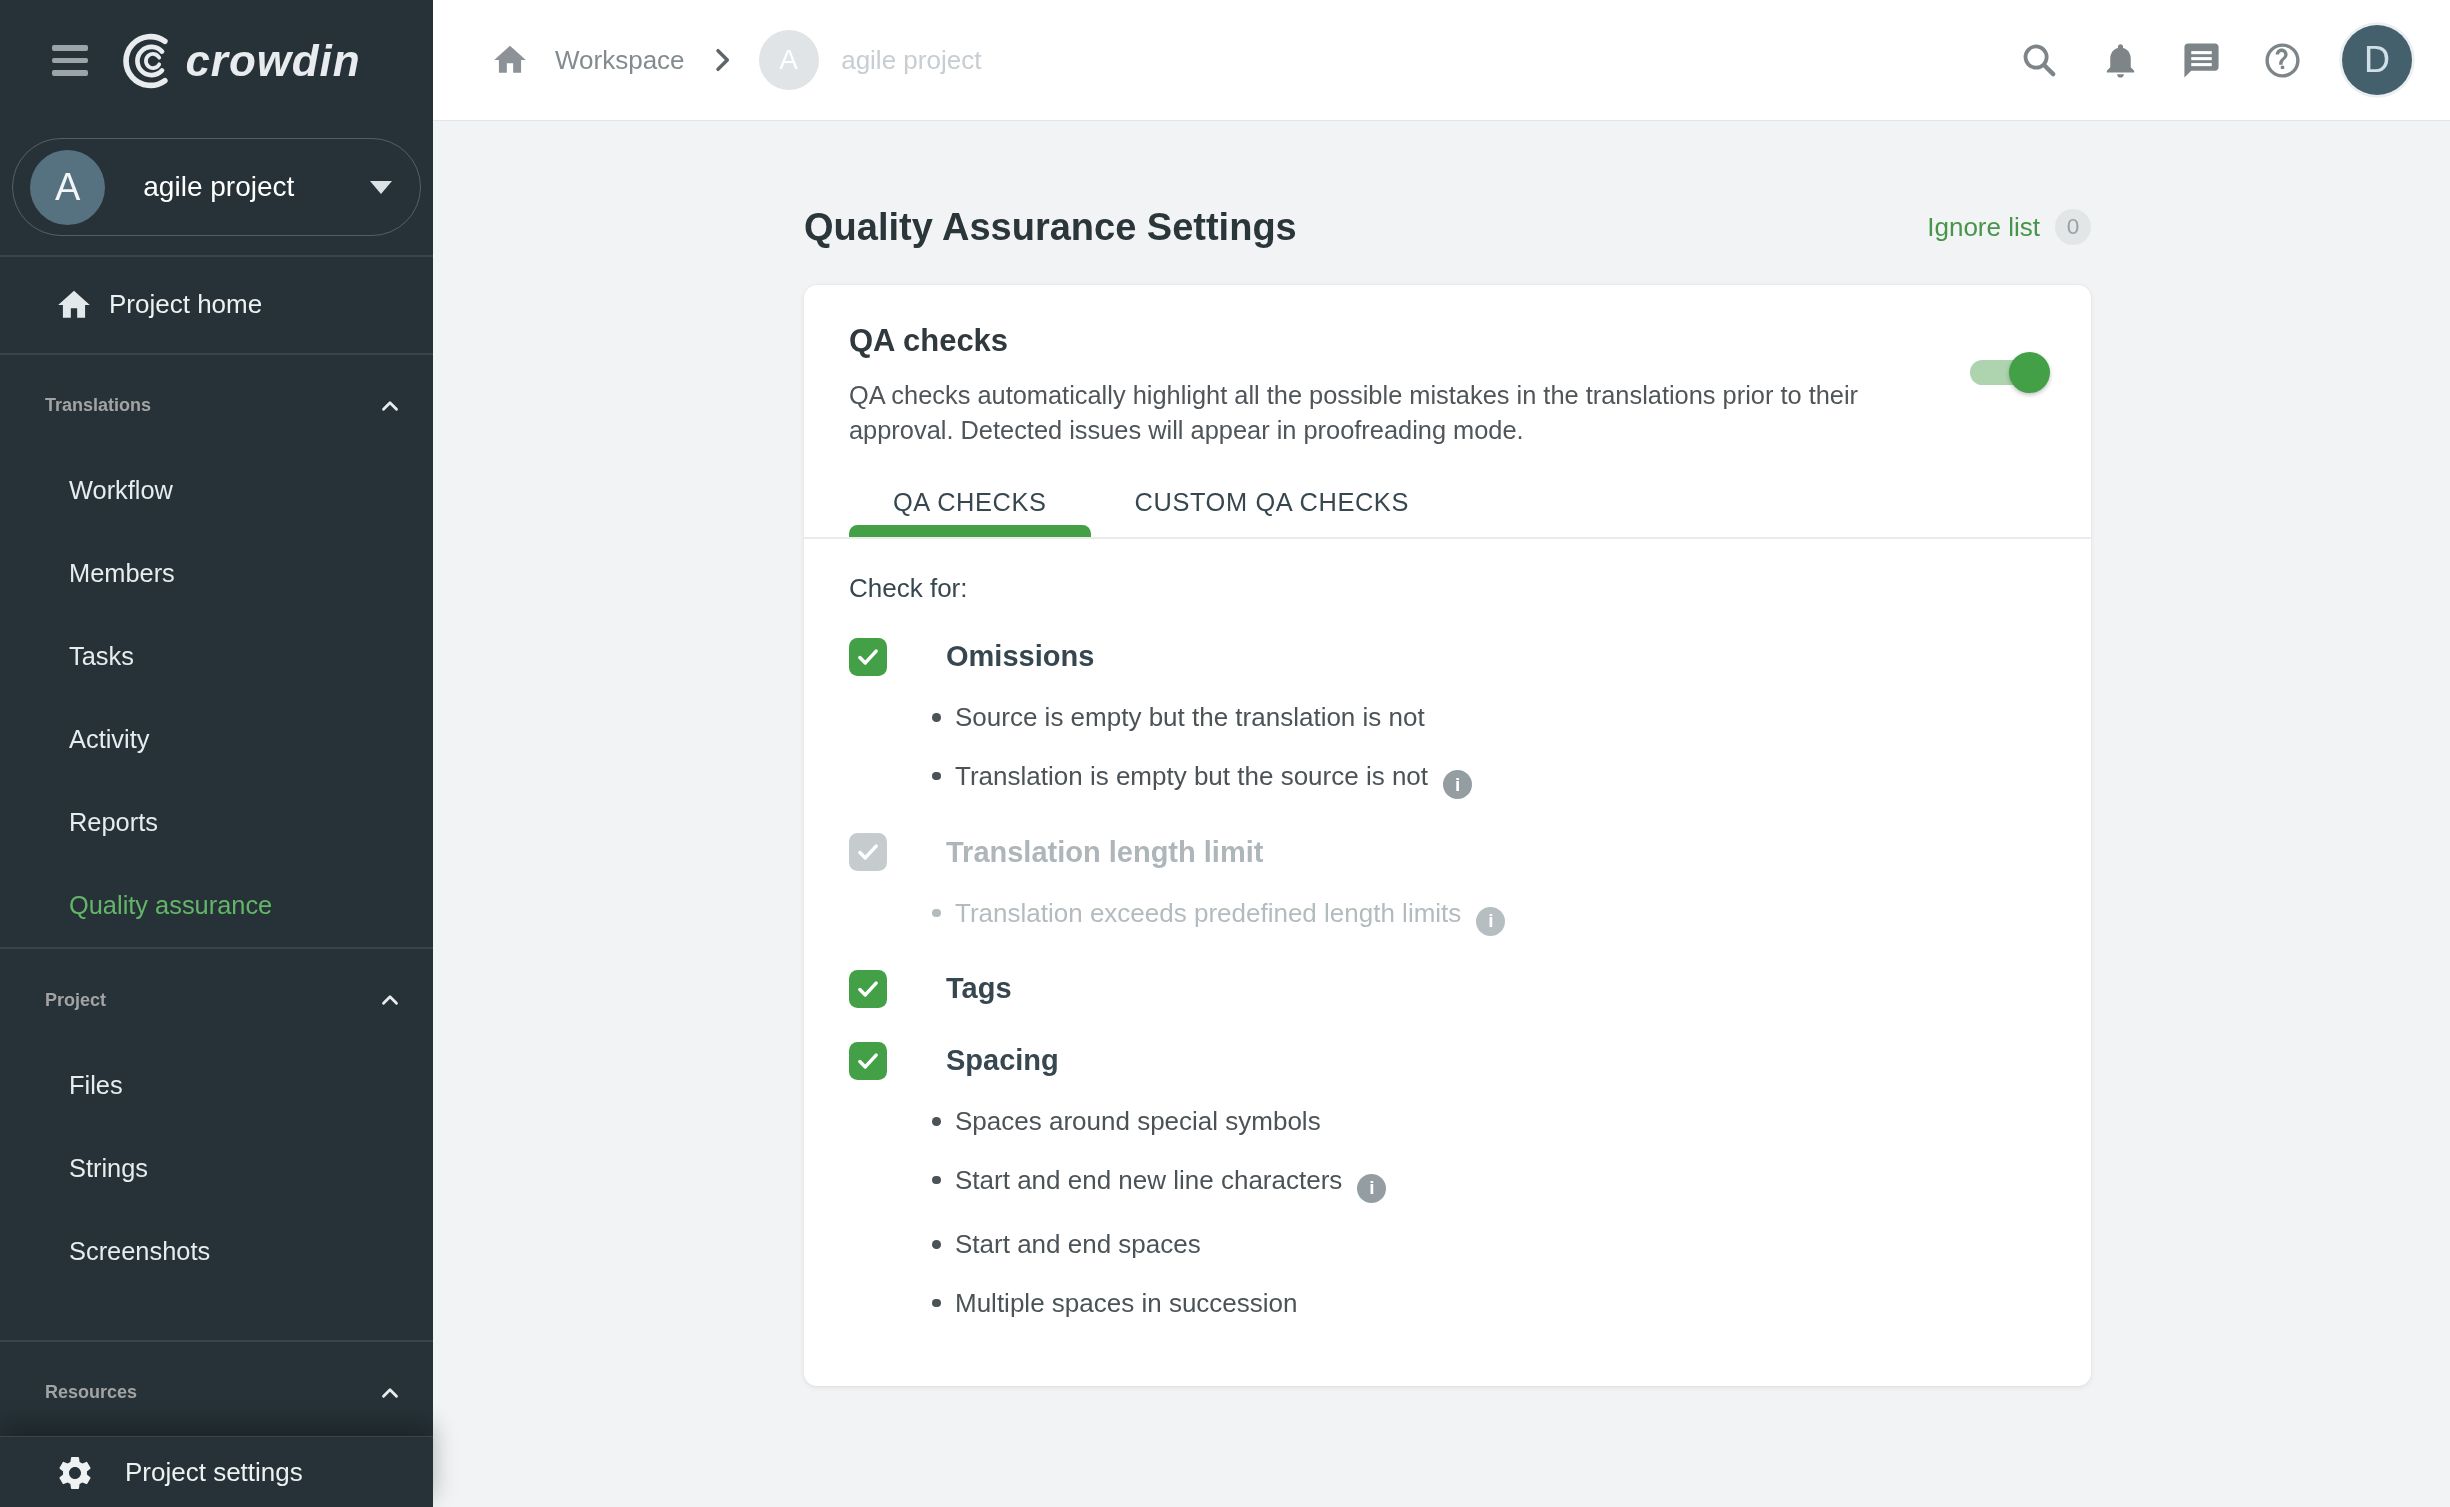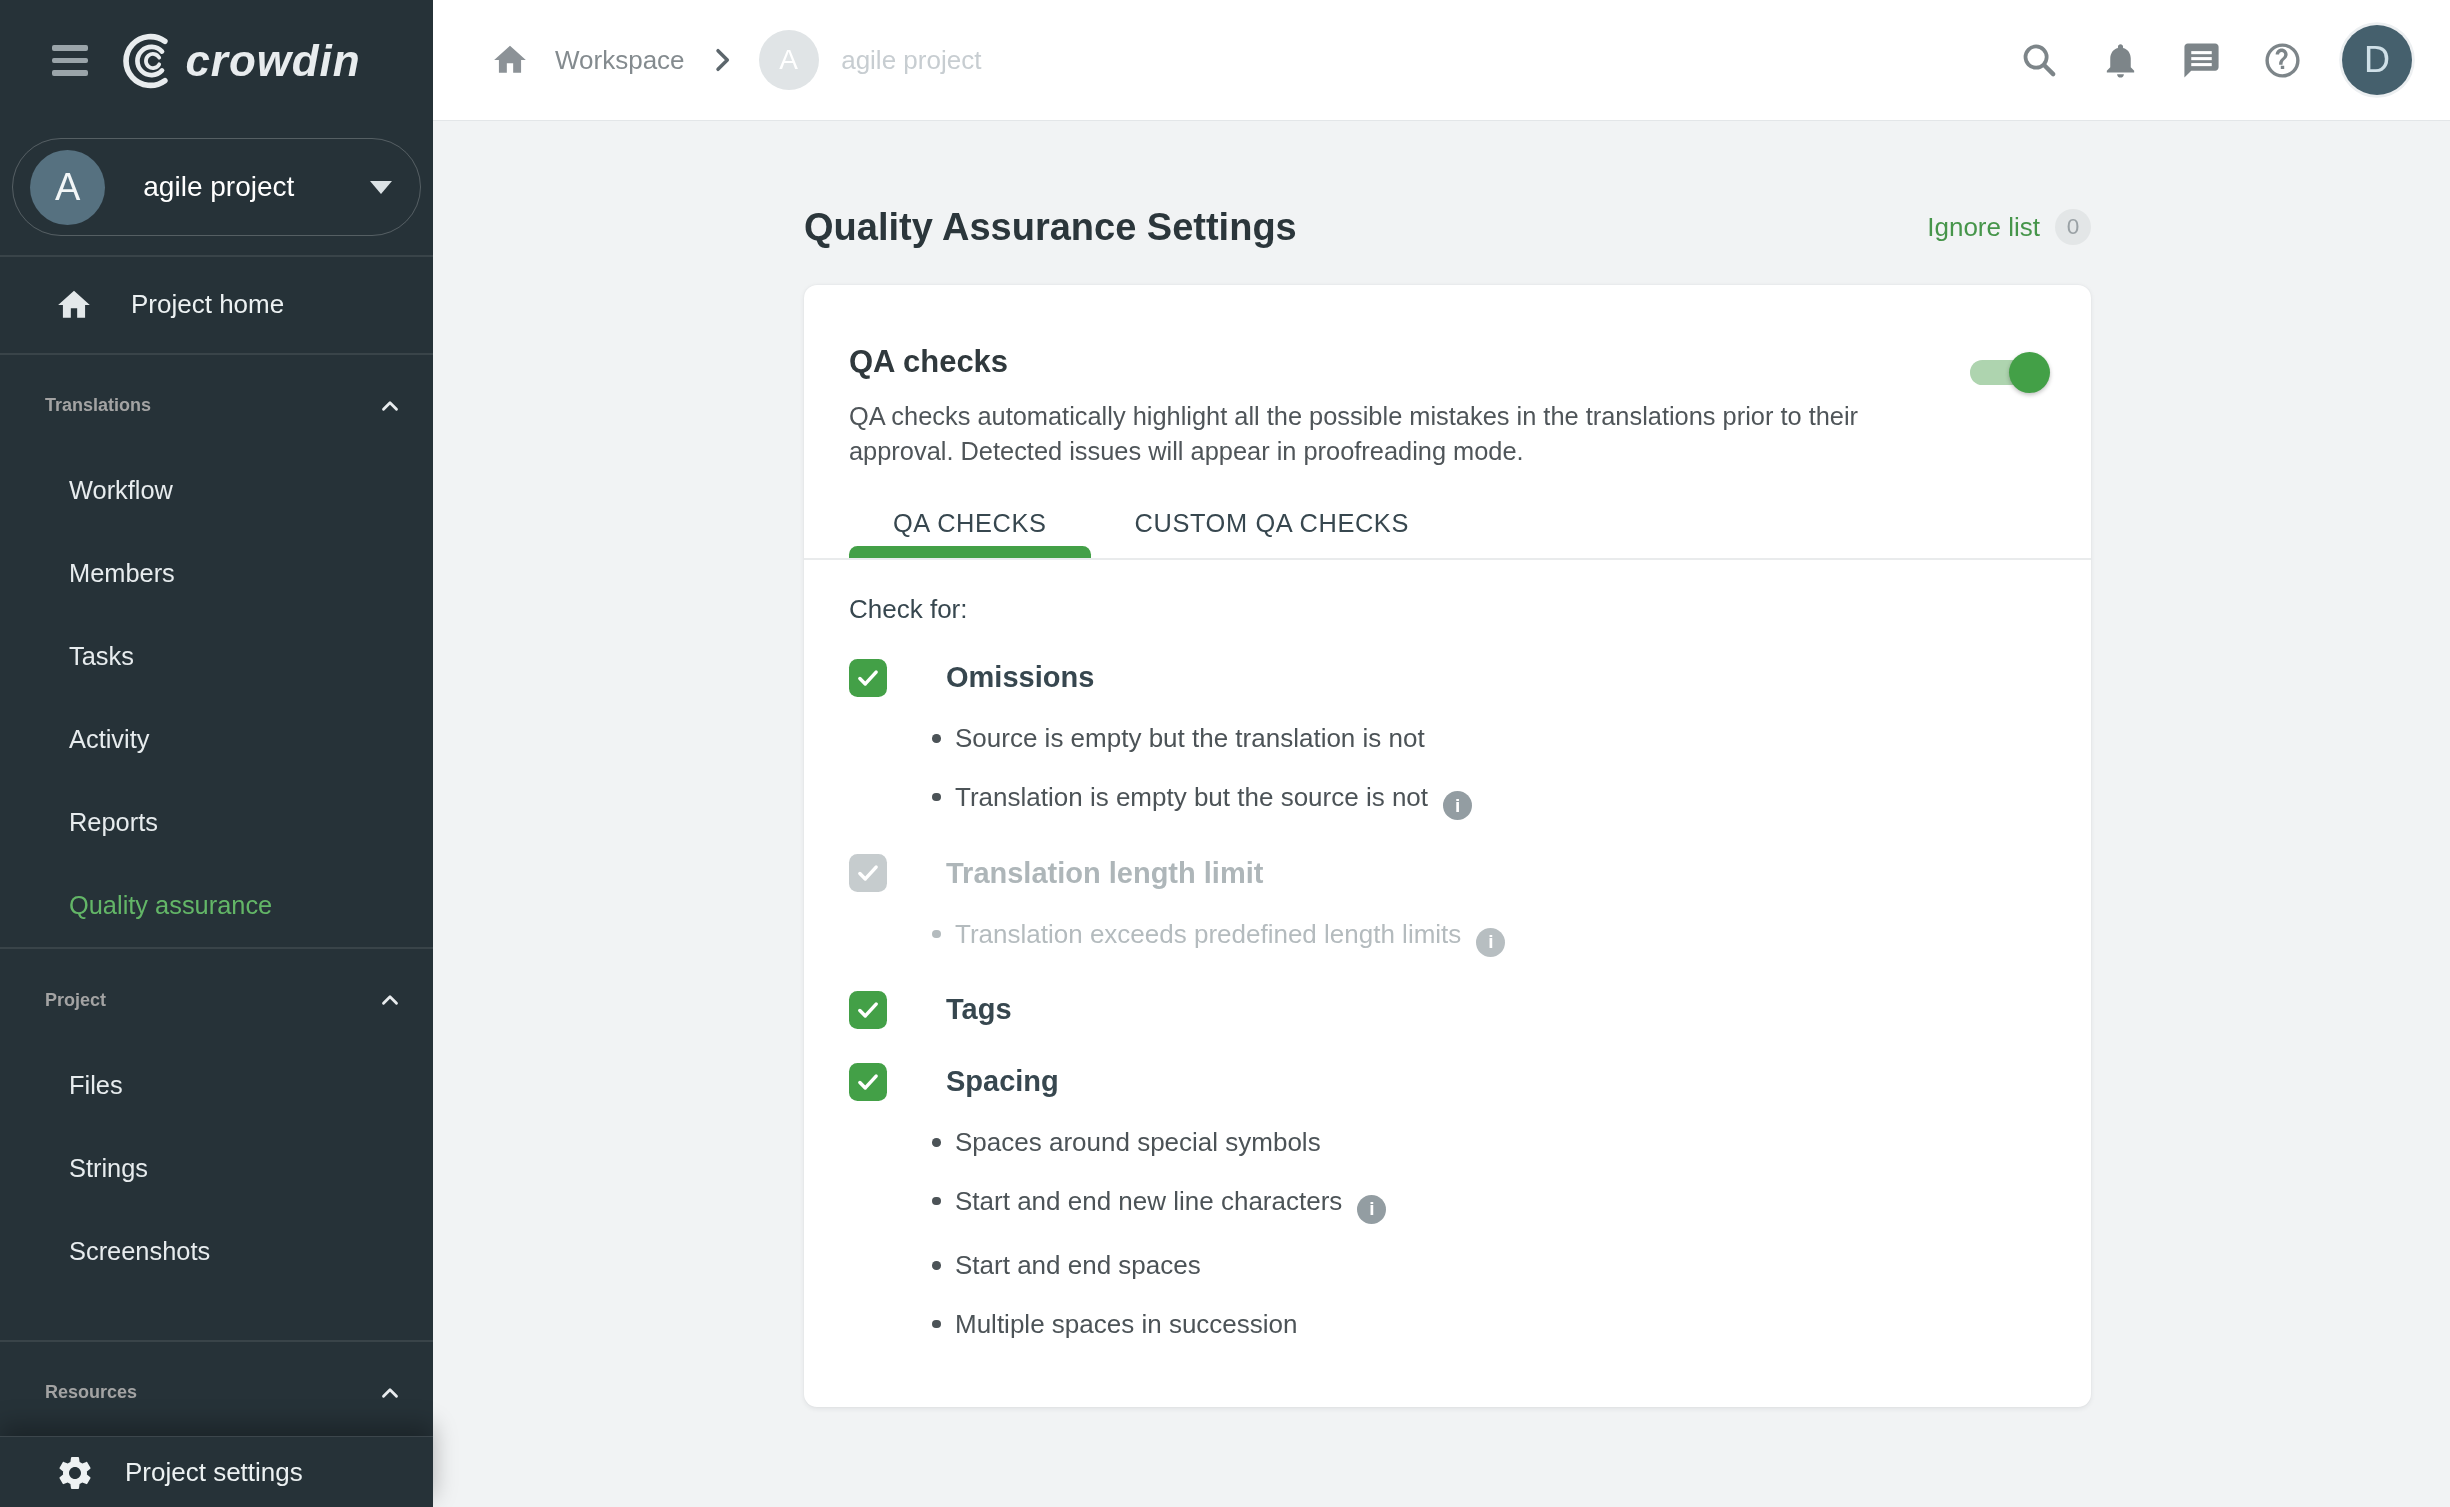--- a/index.html
+++ b/index.html
@@ -23,21 +23,21 @@
     border-radius:49px; display:flex; align-items:center; padding:0 28px 0 17px; cursor:pointer;
   }
   .pill-avatar {
     width:75px; height:75px; border-radius:50%; background:#567180; color:#f2f6f7;
     display:flex; align-items:center; justify-content:center; font-size:38px; font-weight:300;
   }
   .pill-name { margin-left:38px; color:#fff; font-size:28px; font-weight:500; }
   .pill-caret { margin-left:auto; width:0; height:0; border-left:11.3px solid transparent;
     border-right:11.3px solid transparent; border-top:13px solid #dbe2e5; }
   .side-divider { height:1.9px; background:rgba(255,255,255,0.09); flex:0 0 auto; }
-  .home-row { height:96px; display:flex; align-items:center; padding-left:55px; gap:38px; cursor:pointer; }
+  .home-row { height:96px; display:flex; align-items:center; padding-left:55px; gap:16px; cursor:pointer; }
   .home-row svg { flex:0 0 auto; }
   .side-label { color:#ecf1f2; font-size:26px; }
   .section-head { height:87px; display:flex; align-items:center; padding:0 30px 0 45px; margin-top:7.5px; cursor:pointer; }
   .section-title { color:#a3a3a3; font-size:18px; font-weight:700; }
   .section-head svg { margin-left:auto; }
   .nav-item { height:83px; display:flex; align-items:center; padding-left:69px;
     color:#e7ecee; font-size:25.4px; cursor:pointer; }
   .nav-item.active { color:#63b667; }
   .sidebar-bottom { margin-top:auto; }
   .footer-row { height:72px; display:flex; align-items:center; padding-left:55px; gap:30px;
@@ -61,21 +61,21 @@
   
   .main { position:absolute; left:433px; top:121px; right:0; bottom:0; background:#f1f3f4; overflow:hidden; }
   .content { width:1287px; margin-left:371px; }
   .page-head { display:flex; align-items:center; justify-content:space-between; margin-top:75px; margin-bottom:27px; height:62px; }
   .page-title { font-size:38px; font-weight:600; color:#2b363b; }
   .ignore { display:flex; align-items:center; gap:15px; cursor:pointer; }
   .ignore-label { font-size:26px; color:#46954a; }
   .ignore-badge { width:36px; height:36px; border-radius:50%; background:#e3e6e7; color:#9aa1a5;
     font-size:22.6px; display:flex; align-items:center; justify-content:center; }
   .card { background:#fff; border-radius:13px; box-shadow:0 1.9px 5.7px rgba(33,43,54,0.08), 0 0 1.9px rgba(0,0,0,0.05); position:relative; }
-  .card-top { padding:59px 45px 0;border-radius:9px; }
+  .card-top { padding:38px 45px 0;border-radius:9px; }
   .qa-heading { font-size:31px; font-weight:600; color:#30393d; margin-bottom:19px; }
   .qa-desc { font-size:25.4px; line-height:35px; color:#4f5559; max-width:1112px; }
   .switch { position:absolute; top:75px; right:47px; width:74px; height:24.5px; border-radius:12.3px;
     background:#aed4af; cursor:pointer; }
   .switch .knob { position:absolute; right:-5.7px; top:-8.5px; width:41px; height:41px; border-radius:50%;
     background:#43a047; box-shadow:0 1.9px 4.7px rgba(0,0,0,0.25); }
   .tabs { display:flex; margin-top:19px; }
   .tab { position:relative; padding:0 44px; line-height:70px; font-size:25.4px; font-weight:500;
     letter-spacing:0.6px; color:#37474f; cursor:pointer; }
   .tab.active::after { content:''; position:absolute; left:0; right:0; bottom:0; height:12.3px;

